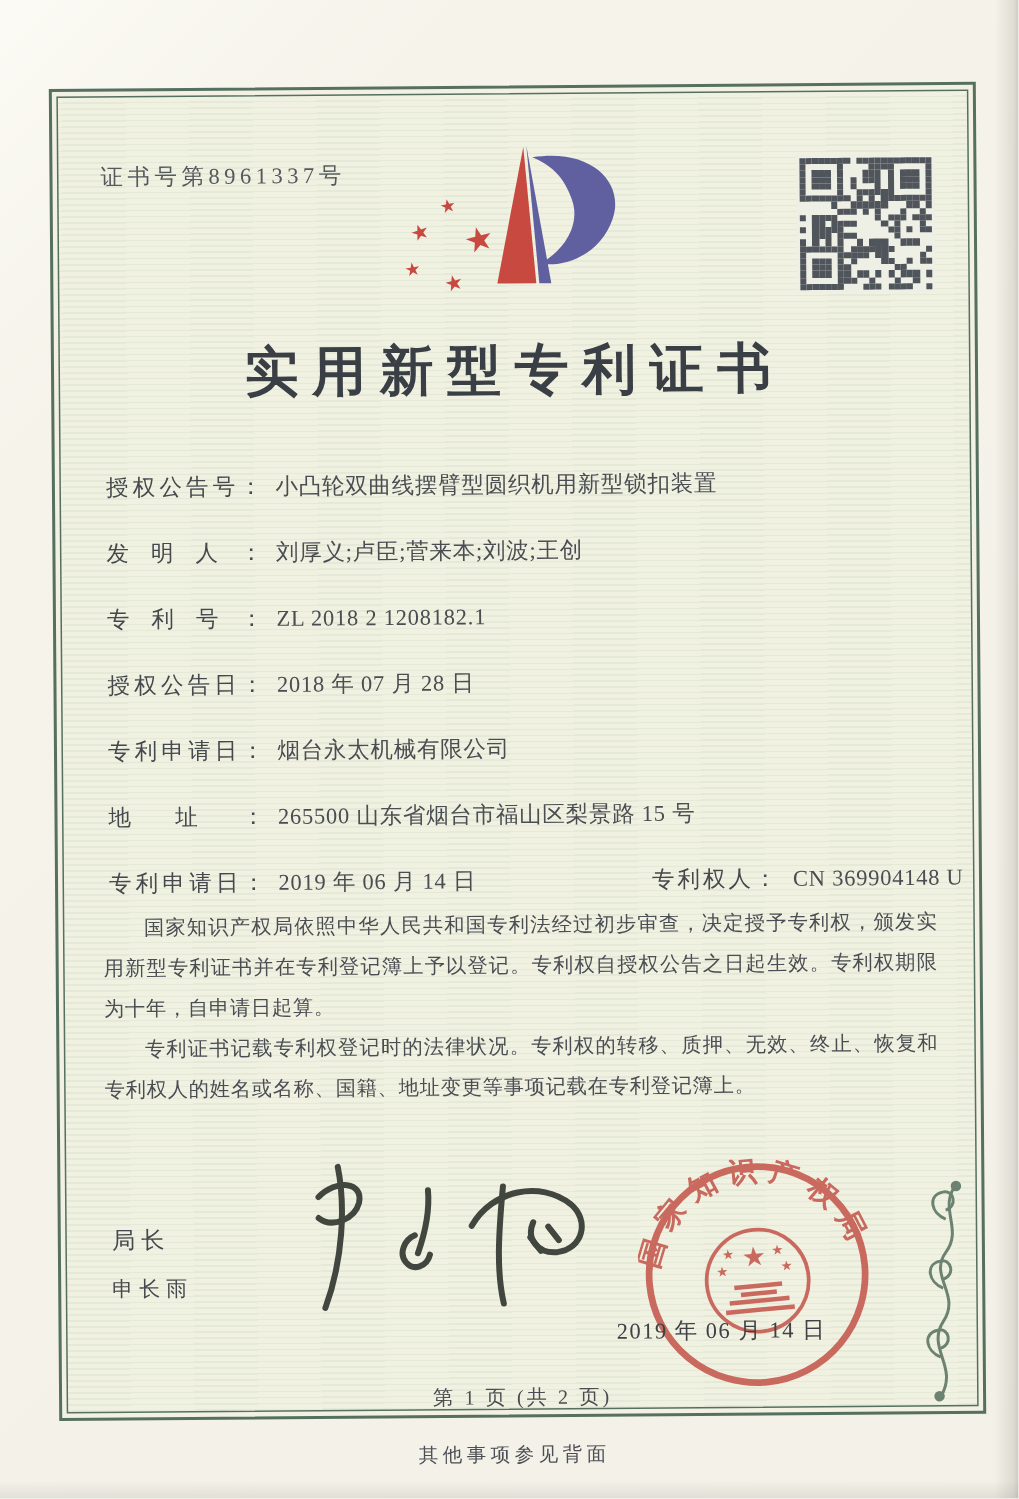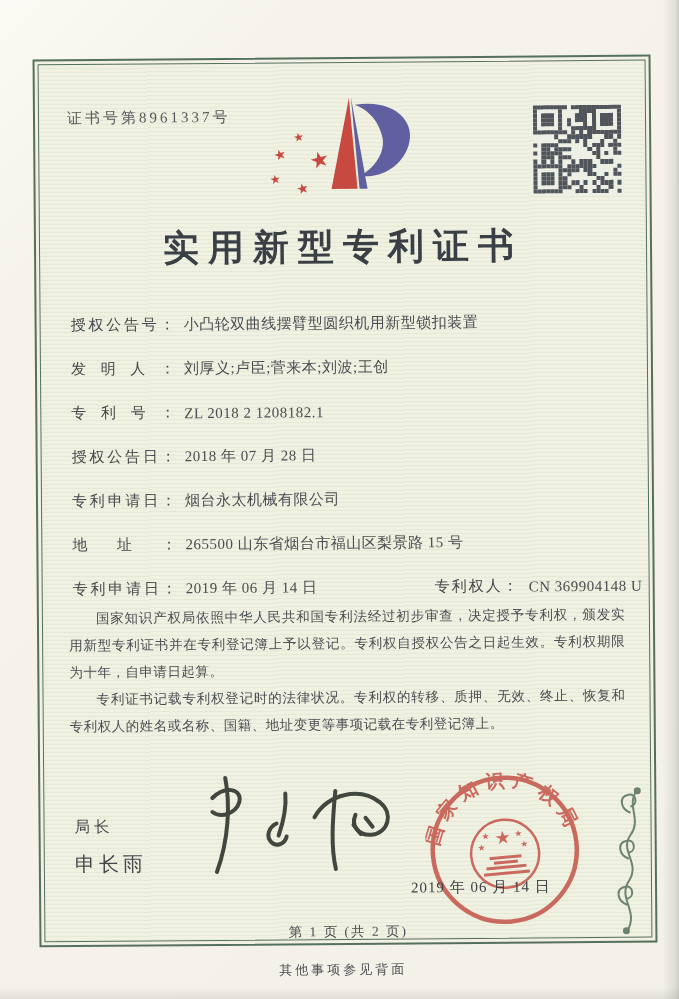--- a/index.html
+++ b/index.html
@@ -34,21 +34,21 @@
     font-size:36px;font-weight:600;letter-spacing:9px;color:#3a3f46;}
   .fieldrow{position:absolute;left:30px;right:24px;font-size:15px;white-space:nowrap;color:#4a4d51;}
   .flabel{display:inline-block;width:104px;text-align:justify;text-align-last:justify;vertical-align:bottom;color:#45484c;}
   .fvalue{display:inline-block;margin-left:9px;letter-spacing:.5px;}
   .fpair2{position:absolute;left:362px;top:0;}
   .fpair2 .flabel{width:auto;letter-spacing:2px;}
   .paras{position:absolute;left:26px;right:24px;top:540px;font-size:13.5px;line-height:27px;
     text-align:justify;color:#4a4d52;}
   .paras p{margin:0;text-indent:2em;letter-spacing:.5px;}
   .sig-role{position:absolute;left:30px;top:752px;font-size:15.5px;letter-spacing:4px;color:#45484c;}
-  .sig-name{position:absolute;left:30px;top:786px;font-size:20px;letter-spacing:4px;color:#45484c;}
+  .sig-name{position:absolute;left:30px;top:786px;font-size:14px;letter-spacing:4px;color:#45484c;}
   .sig-svg{position:absolute;left:112px;top:700px;width:262px;height:122px;}
   .seal{position:absolute;left:382px;top:710px;width:156px;height:156px;opacity:.88;transform:rotate(-5deg);}
   .seal-date{position:absolute;left:366px;top:816px;font-size:15px;letter-spacing:1px;color:#3e4145;z-index:5;}
   .page-num{position:absolute;left:0;width:100%;top:860px;text-align:center;font-size:13.5px;letter-spacing:2px;color:#4a4d51;}
   .ornament-br{position:absolute;right:4px;bottom:2px;width:42px;height:150px;opacity:.85;}
   .footer-note{position:absolute;left:0;top:961px;width:100%;text-align:center;font-size:13px;letter-spacing:3px;color:#4b4e52;}
   svg{display:block;}
 </style>
 </head>
 <body>

